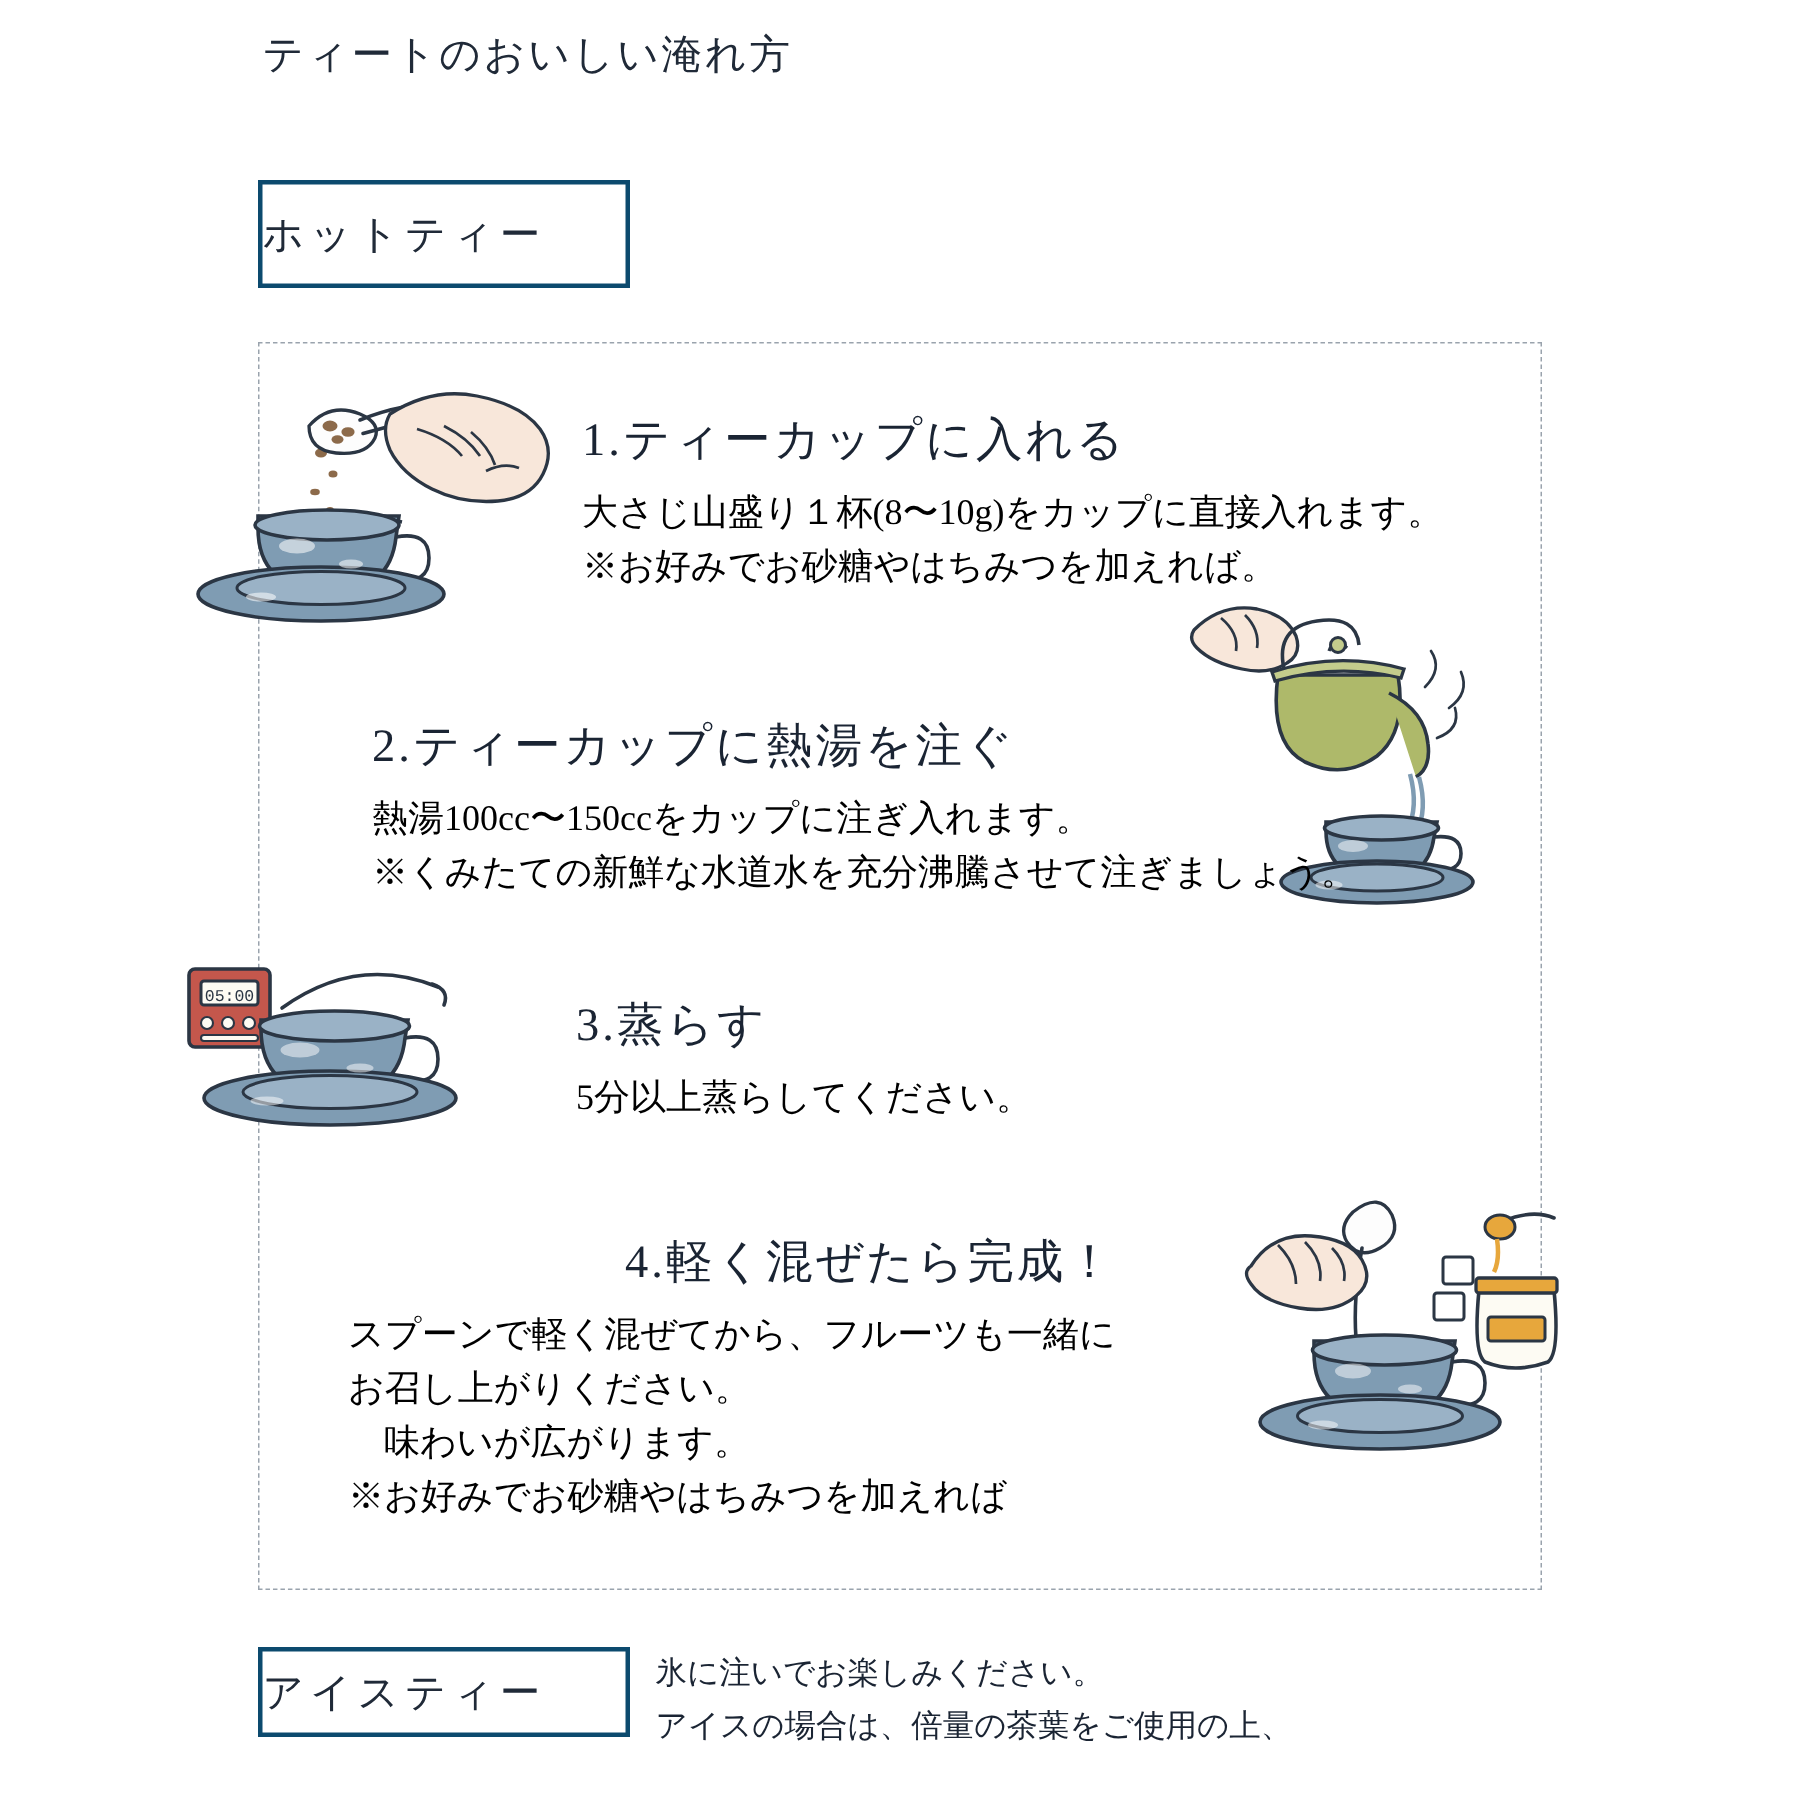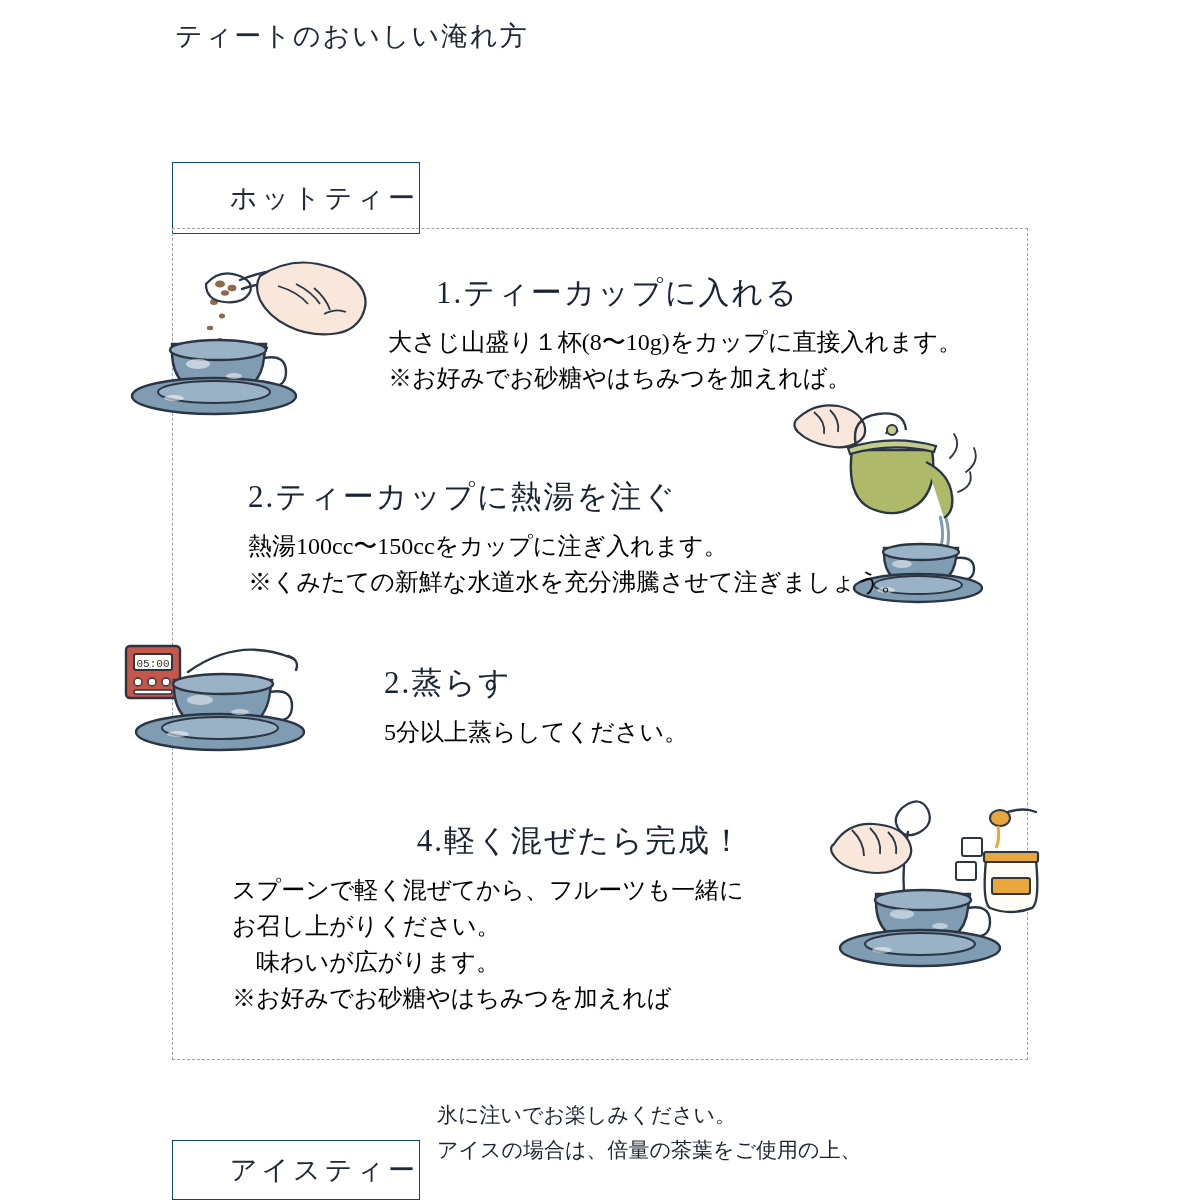--- a/index.html
+++ b/index.html
@@ -30,26 +30,25 @@
     font-size: 27px;
     letter-spacing: 2px;
     color: #202a38;
     font-family: "Liberation Serif", serif;
     white-space: nowrap;
   }
 
   
   .label-box {
     position: absolute;
-    border: 1px solid #0c4a6e;
+    border: 3px solid #0c4a6e;
     box-sizing: border-box;
     display: flex;
     align-items: center;
-    justify-content: flex-end;
-    margin-top: 42px;
+    justify-content: flex-start;
   }
   .label-box span {
     font-size: 27px;
     letter-spacing: 4px;
     color: #202a38;
   }
   #hot-label {
     left: 172px;
     top: 120px;
     width: 248px;
@@ -92,21 +91,21 @@
   }
   .step-body .small-note {
     display: block;
   }
 
   #step1 { left: 388px; top: 272px; }
   #step2 { left: 248px; top: 476px; }
   #step3 { left: 384px; top: 662px; }
   #step4 { left: 232px; top: 820px; }
 
-  #step1 .step-head { font-size: 31px; margin-left: 48px; }
+  #step1 .step-head { font-size: 31px; }
   #step2 .step-head { font-size: 31px; }
   #step3 .step-head { font-size: 31px; }
   #step4 .step-head { font-size: 31px; text-align: right; }
 
   
   .iced-note {
     position: absolute;
     left: 437px;
     top: 1098px;
     font-size: 21px;
@@ -254,21 +253,21 @@
       <ellipse cx="108" cy="108" rx="58" ry="11" fill="#9ab2c6" stroke="#2b3644" stroke-width="2"></ellipse>
       <g fill="#ffffff" opacity="0.5">
         <ellipse cx="88" cy="80" rx="13" ry="5"></ellipse>
         <ellipse cx="128" cy="92" rx="9" ry="3"></ellipse>
         <ellipse cx="66" cy="114" rx="11" ry="3"></ellipse>
       </g>
     </svg>
   </div>
 
   <div class="step" id="step3">
-    <div class="step-head">2.蒸らす</div>
+    <div class="step-head">3.蒸らす</div>
     <div class="step-body">
       <span class="small-note">5分以上蒸らしてください。</span>
     </div>
   </div>
 
   <div class="illo" style="left:828px; top:786px;">
     <svg width="250" height="220" viewBox="0 0 250 220">
 
       <path d="M74 22 q18 -14 26 2 q6 14 -8 22 q-14 8 -22 -4 q-6 -10 4 -20 z" fill="#fdfdfd" stroke="#2b3644" stroke-width="2.2"></path>
       <path d="M80 46 q-6 34 -4 60" fill="none" stroke="#2b3644" stroke-width="2.4" stroke-linecap="round"></path>

